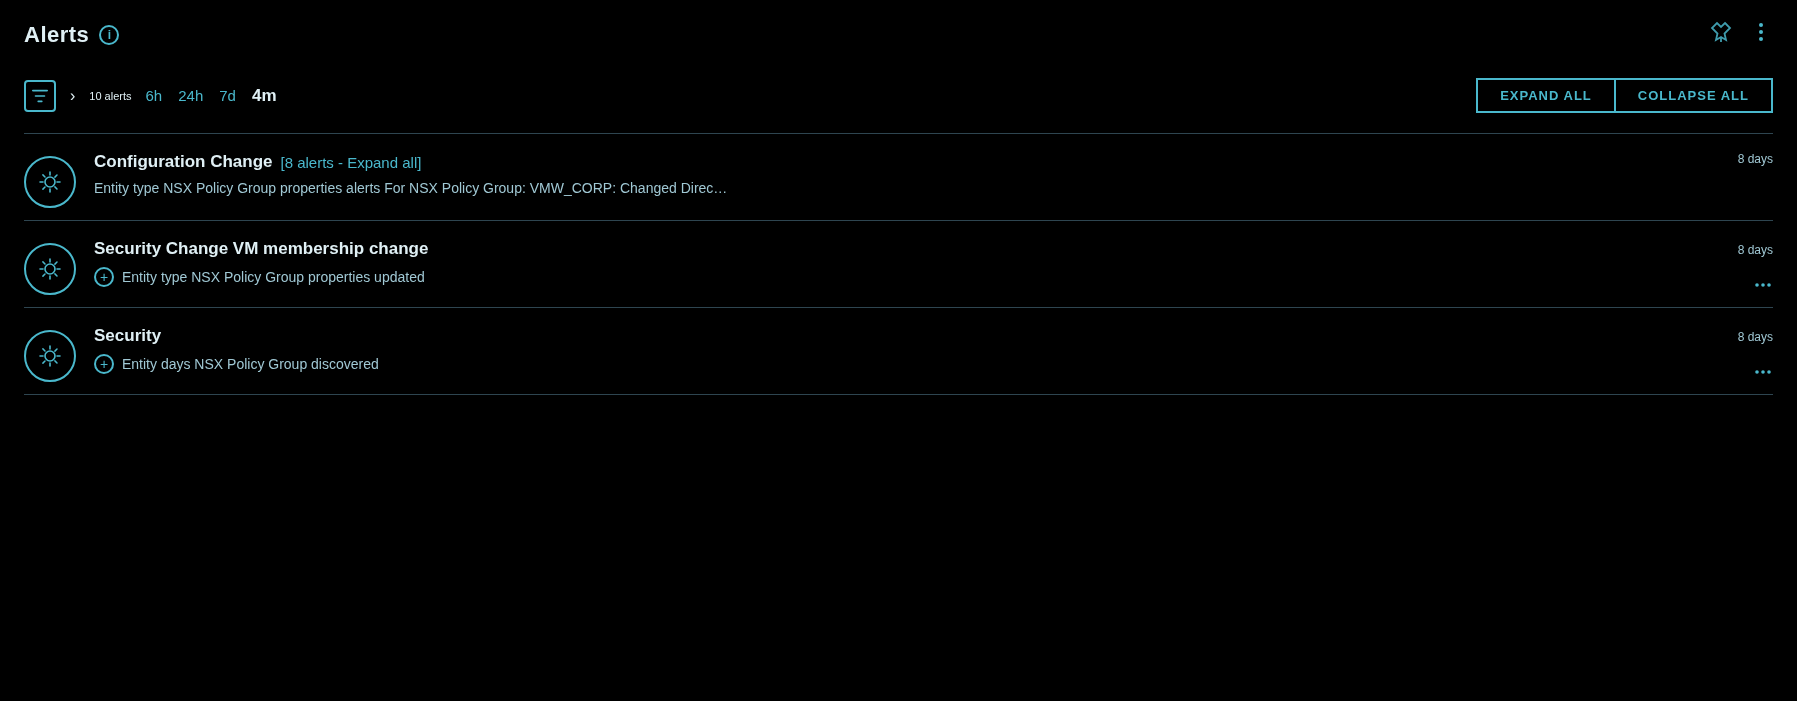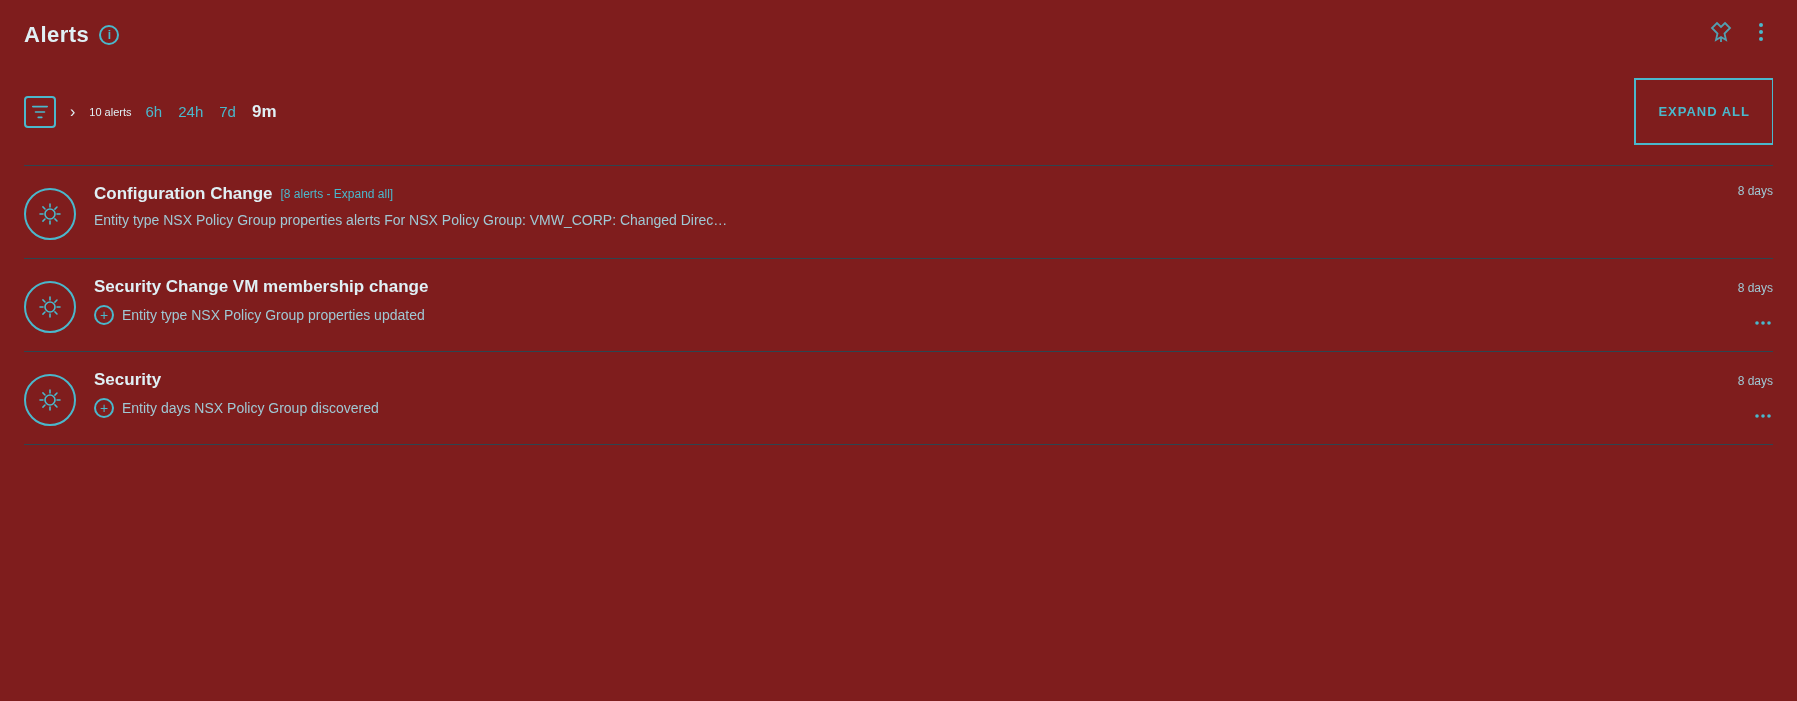--- a/index.html
+++ b/index.html
@@ -5,21 +5,21 @@
     * { box-sizing: border-box; margin: 0; padding: 0; }
     body {
       background-color: #1e2d35;
       font-family: 'Segoe UI', Arial, sans-serif;
       color: #cce8ee;
       width: 1797px;
       min-height: 701px;
     }
 
     .panel {
-      background-color: #7f1d1d;
+      background-color: #000000;
       padding: 20px 24px 20px 24px;
       min-height: 701px;
     }
 
     
     .panel-header {
       display: flex;
       align-items: center;
       justify-content: space-between;
       margin-bottom: 28px;
@@ -122,41 +122,41 @@
       display: flex;
       gap: 0;
     }
     .btn-expand, .btn-collapse {
       border: 2px solid #4ab8cc;
       background: transparent;
       color: #4ab8cc;
       font-size: 13px;
       font-weight: 700;
       letter-spacing: 1px;
-      padding: 24px 22px;
+      padding: 8px 22px;
       cursor: pointer;
       text-transform: uppercase;
     }
     .btn-expand {
       border-right: 1px solid #4ab8cc;
     }
     .btn-collapse {
       border-left: 1px solid #4ab8cc;
     }
 
     
     .alert-list {
       display: flex;
       flex-direction: column;
     }
 
     .alert-item {
       display: flex;
       align-items: flex-start;
-      padding: 18px 0 18px 0;
+      padding: 18px 0 12px 0;
       border-bottom: 1px solid #2e4550;
       gap: 18px;
       position: relative;
     }
     .alert-item:first-child {
       border-top: 1px solid #2e4550;
     }
 
     .alert-icon-circle {
       width: 52px;
@@ -184,21 +184,21 @@
       gap: 8px;
       margin-bottom: 8px;
     }
     .alert-title {
       font-size: 17px;
       font-weight: 700;
       color: #e0f0f5;
     }
     .alert-sub {
       color: #4ab8cc;
-      font-size: 12px;
+      font-size: 15px;
       font-weight: 400;
       cursor: pointer;
     }
     .alert-description {
       color: #a0c8d4;
       font-size: 14px;
       display: flex;
       align-items: center;
       gap: 8px;
     }
@@ -288,25 +288,26 @@
         <svg viewBox="0 0 20 20" fill="none" xmlns="http://www.w3.org/2000/svg">
           <path d="M2 4h16M5 10h10M8 16h4" stroke="#4ab8cc" stroke-width="1.8" stroke-linecap="round"></path>
         </svg>
       </div>
       <span class="arrow-right">›</span>
       <span class="alert-count">10 alerts</span>
       <div class="time-filters">
         <span class="time-filter">6h</span>
         <span class="time-filter">24h</span>
         <span class="time-filter">7d</span>
-        <span class="time-filter active">9m</span>
+        <span class="time-filter active">4m</span>
       </div>
     </div>
     <div class="toolbar-right">
       <button class="btn-expand">EXPAND ALL</button>
+      <button class="btn-collapse">COLLAPSE ALL</button>
     </div>
   </div>
 
   <div class="alert-list">
 
     <div class="alert-item">
       <div class="alert-icon-circle">
         <svg viewBox="0 0 28 28" fill="none" xmlns="http://www.w3.org/2000/svg">
           <circle cx="14" cy="14" r="5" stroke="#4ab8cc" stroke-width="1.6"></circle>
           <path d="M14 4v3M14 21v3M4 14h3M21 14h3" stroke="#4ab8cc" stroke-width="1.6" stroke-linecap="round"></path>

